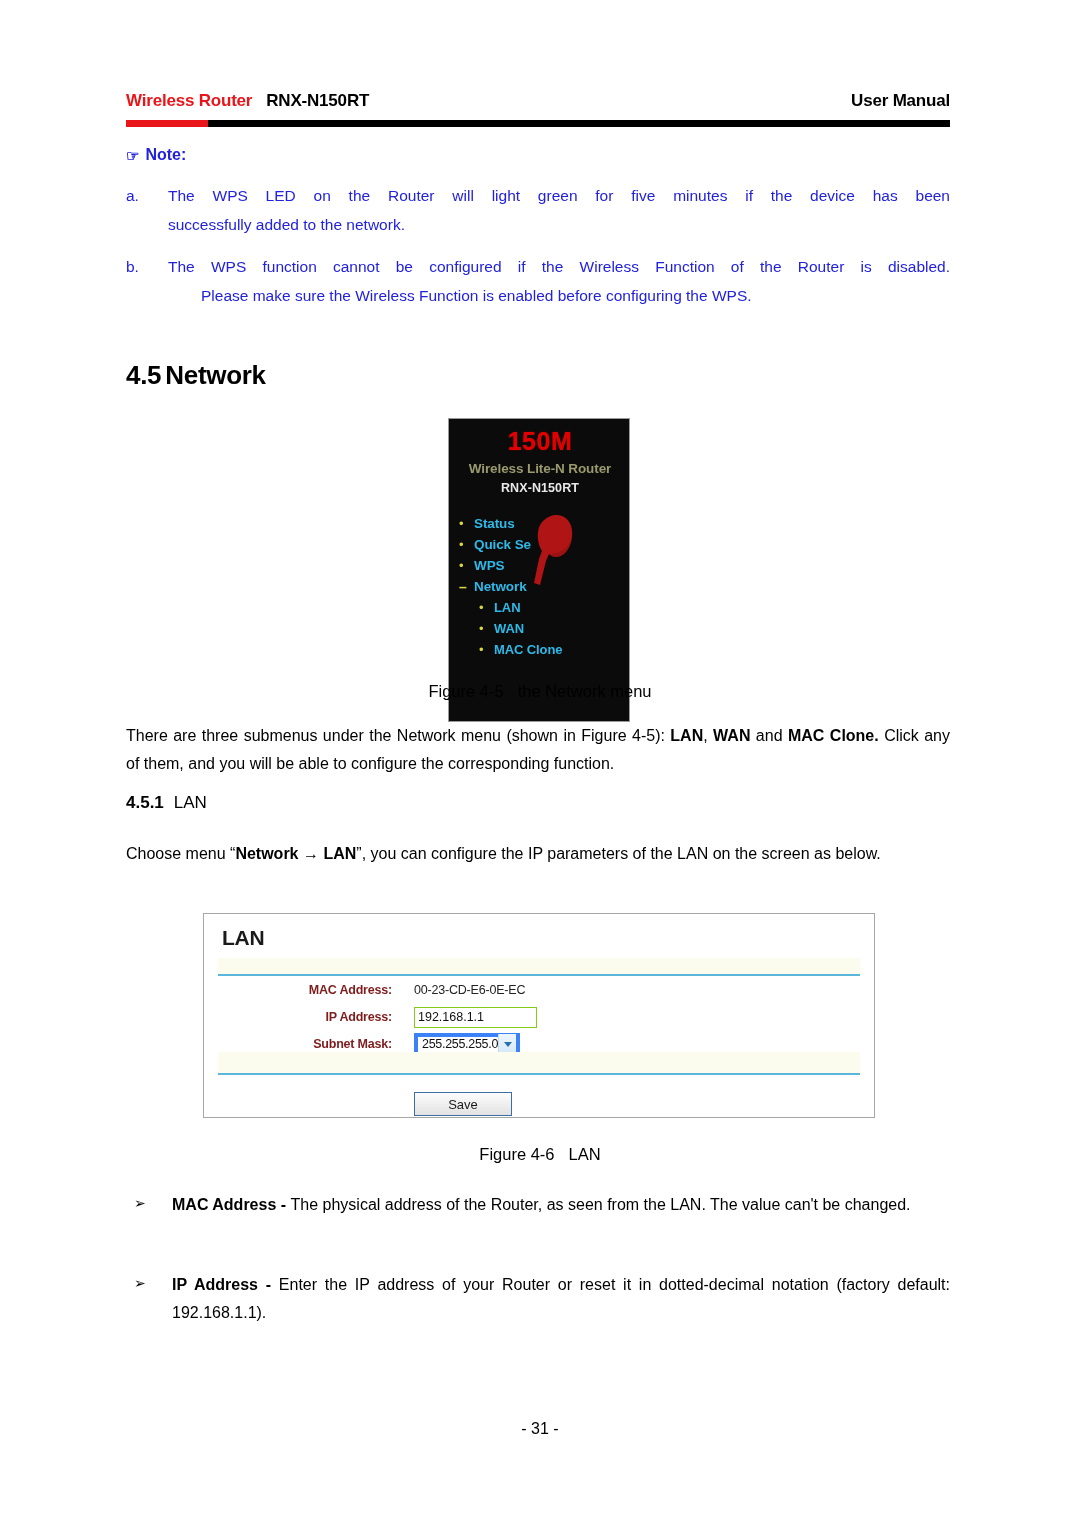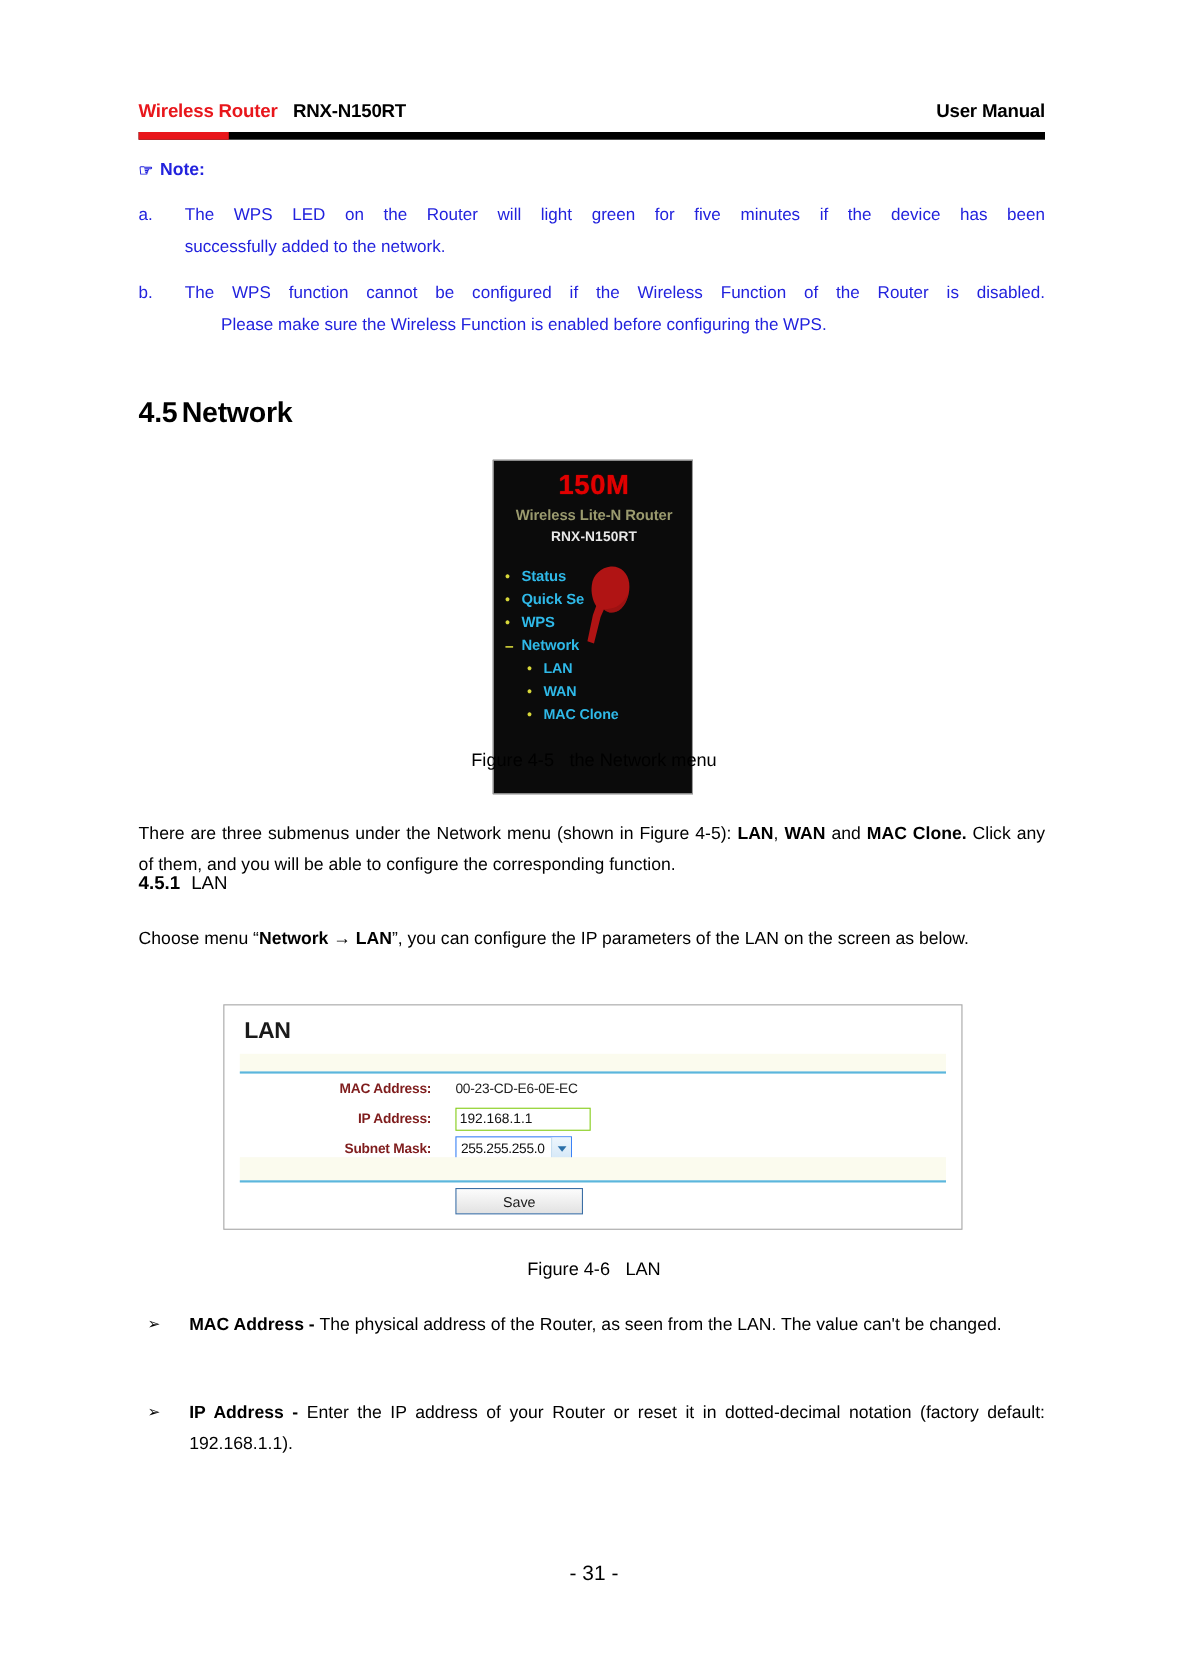--- a/index.html
+++ b/index.html
@@ -228,21 +228,21 @@
   .para {
     position: absolute;
     left: 126px;
     width: 824px;
     font-size: 16px;
     line-height: 1.75;
     color: #000000;
     text-align: justify;
   }
   .para.nojust { text-align: left; }
-  #para1 { top: 745px; }
+  #para1 { top: 722px; }
   #para2 { top: 840px; }
 
   .sub-heading {
     position: absolute;
     left: 126px;
     top: 793px;
     font-size: 17px;
     color: #000000;
   }
   .sub-heading .num { font-weight: bold; margin-right: 10px; }
@@ -334,21 +334,21 @@
     font-size: 12.5px;
     color: #111111;
     font-family: "Liberation Sans", sans-serif;
     padding: 0 3px;
     line-height: 19px;
   }
   .lan-select {
     position: relative;
     width: 106px;
     height: 23px;
-    border: 1px solid #3b82f6;
+    border: 4px solid #3b82f6;
     background: #ffffff;
     display: flex;
     align-items: center;
   }
   .lan-select-text {
     flex: 1 1 auto;
     font-size: 12.5px;
     color: #111111;
     padding-left: 4px;
     letter-spacing: -0.3px;
@@ -367,31 +367,32 @@
     border-left: 4px solid transparent;
     border-right: 4px solid transparent;
     border-top: 5px solid #2a6fa8;
   }
   .lan-save-wrap {
     position: absolute;
     left: 196px;
     top: 166px;
   }
   .lan-save {
-    width: 116px;
+    width: 98px;
     height: 24px;
     border: 1px solid #3b6ea5;
     background: linear-gradient(180deg, #fcfcfc 0%, #eeeeee 55%, #e2e2e2 100%);
     font-family: "Liberation Sans", sans-serif;
     font-size: 13px;
     color: #1a1a1a;
     cursor: pointer;
     display: flex;
     align-items: center;
     justify-content: center;
+    margin-top: 12px;
   }
 
   
   .bullet-item {
     position: absolute;
     left: 126px;
     width: 824px;
     display: flex;
     font-size: 16px;
     line-height: 1.75;
@@ -411,21 +412,21 @@
   #bullet1 { top: 1191px; }
   #bullet2 { top: 1271px; }
 
   
   .footer {
     position: absolute;
     left: 0;
     top: 1420px;
     width: 1080px;
     text-align: center;
-    font-size: 19px;
+    font-size: 16px;
     color: #000000;
   }
 
   b, strong { font-weight: bold; }
 </style>
 </head>
 <body>
 
 <div class="page">
 

